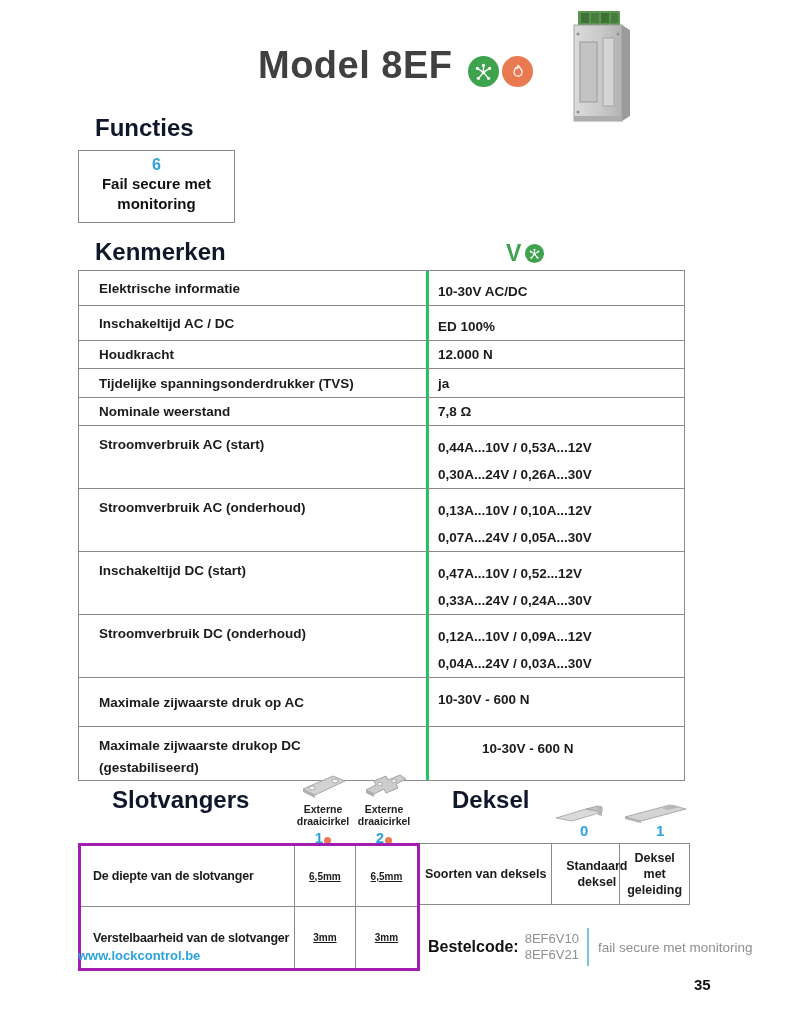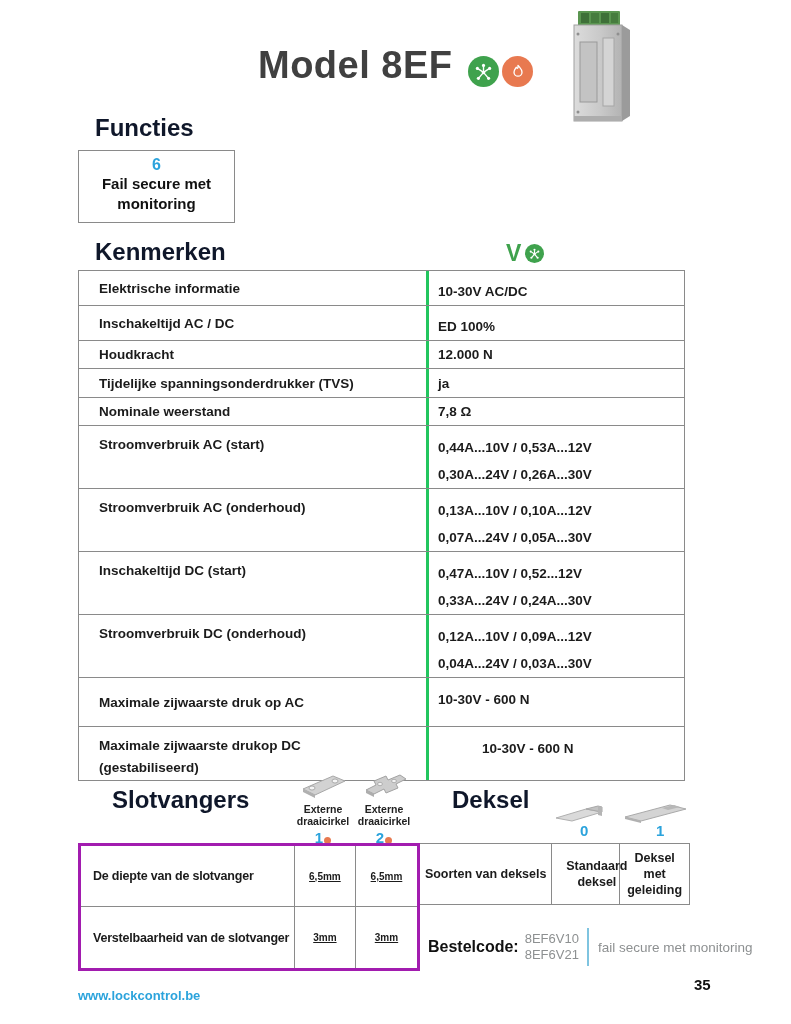--- a/index.html
+++ b/index.html
@@ -73,21 +73,21 @@
   .dc1{width:133px;} .dc2{width:68px;padding-left:24px;} .dc3{width:69px;}
 
   
   .bestel{position:absolute;left:428px;top:928px;display:flex;align-items:center;}
   .bestel-label{font-size:16px;font-weight:bold;color:#111;}
   .bestel-codes{margin-left:6px;color:#8d9091;font-size:13px;line-height:16px;text-align:left;}
   .bestel-sep{width:2px;height:38px;background:#7fc4e0;margin:0 9px 0 8px;}
   .bestel-desc{color:#8d9091;font-size:13.5px;}
 
   
-  .site{position:absolute;left:78px;top:988px;font-size:13px;font-weight:bold;
+  .site{position:absolute;left:78px;top:948px;font-size:13px;font-weight:bold;
         color:#2BA3DC;text-decoration:none;}
   .pageno{position:absolute;left:694px;top:976px;font-size:15px;font-weight:bold;color:#111;}
 </style>
 </head>
 <body>
 
 <div id="page">
 
   <div class="title">Model 8EF</div>
 

